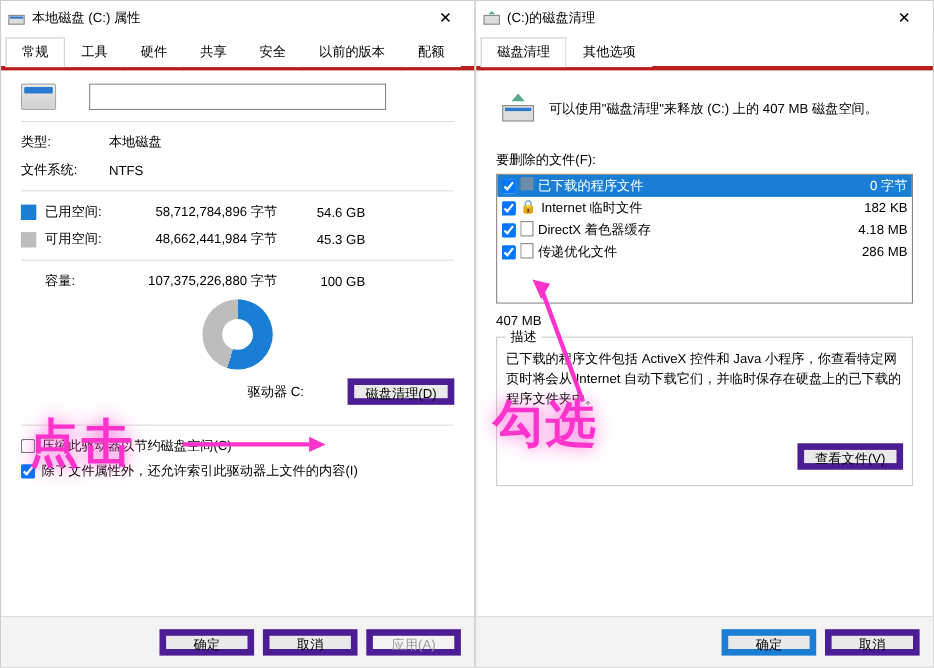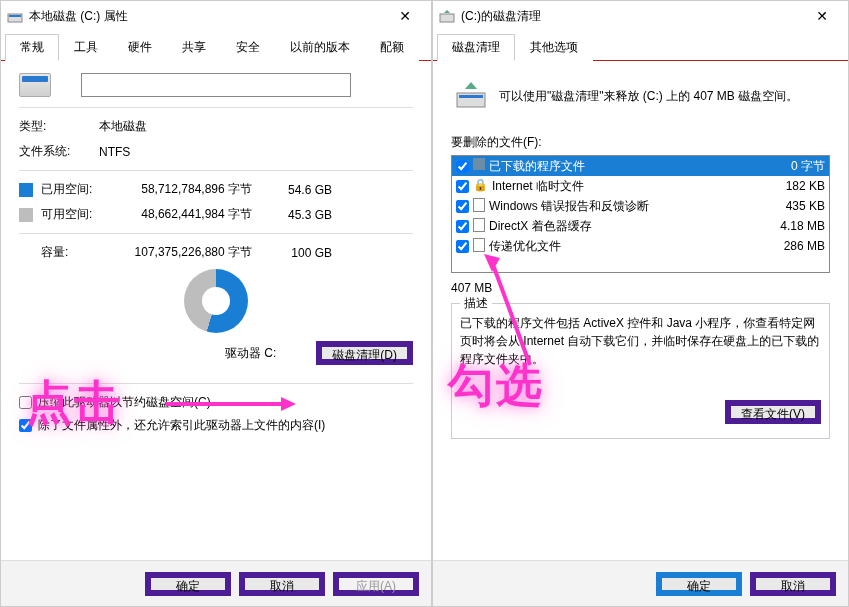--- a/index.html
+++ b/index.html
@@ -4,21 +4,21 @@
 <style>
 * { box-sizing: border-box; margin: 0; padding: 0; font-family: "Microsoft YaHei", "Segoe UI", sans-serif; font-size: 12px; }
 body { background: #fff; width: 849px; height: 607px; overflow: hidden; display: flex; }
 .window { position: relative; background: #fff; border: 1px solid #ccc; display: flex; flex-direction: column; }
 .window.left { width: 432px; height: 607px; }
 .window.right { width: 417px; height: 607px; }
 .titlebar { height: 30px; display: flex; align-items: center; padding: 0 6px; background: #fff; }
 .titlebar .icon { width: 16px; height: 16px; margin-right: 6px; display: inline-flex; align-items: center; justify-content: center; }
 .titlebar .title { flex: 1; }
 .titlebar .close { width: 40px; height: 28px; display: flex; align-items: center; justify-content: center; cursor: pointer; font-size: 14px; }
-.tabs { display: flex; border-bottom: 1px solid #b91c1c; padding: 0 4px; margin-top: 2px; }
+.tabs { display: flex; border-bottom: 4px solid #b91c1c; padding: 0 4px; margin-top: 2px; }
 .tab { padding: 4px 14px; border: 1px solid transparent; border-bottom: none; cursor: pointer; position: relative; top: 1px; background: #fff; }
 .tab.active { border-color: #ccc; border-bottom: 1px solid #fff; }
 .content { flex: 1; padding: 12px 18px; position: relative; }
 .row { display: flex; align-items: center; margin-bottom: 8px; }
 .drive-icon { width: 32px; height: 24px; background: linear-gradient(#e8e8e8,#d0d0d0); border: 1px solid #aaa; border-radius: 2px; position: relative; margin-right: 30px; }
 .drive-icon::before { content:""; position:absolute; top:2px; left:2px; right:2px; height:6px; background:#2a7bd0; border-radius:1px; }
 .name-input { width: 270px; height: 24px; border: 1px solid #888; padding: 2px 4px; }
 .sep { border: none; border-top: 1px solid #ddd; margin: 10px 0; }
 .label-col { width: 80px; }
 .val-col1 { width: 76px; }
@@ -184,28 +184,20 @@
             <span class="fl-name">
               <span class="lock-icon">🔒</span>
               <span>Internet 临时文件</span>
             </span>
             <span class="fl-size">182 KB</span>
           </div>
           <div class="fl-row">
             <input type="checkbox" checked="" style="">
             <span class="fl-name">
               <span class="file-icon"></span>
-              <span>Windows 错误报告和反馈诊断</span>
-            </span>
-            <span class="fl-size">435 KB</span>
-          </div>
-          <div class="fl-row">
-            <input type="checkbox" checked="" style="">
-            <span class="fl-name">
-              <span class="file-icon"></span>
               <span>DirectX 着色器缓存</span>
             </span>
             <span class="fl-size">4.18 MB</span>
           </div>
           <div class="fl-row">
             <input type="checkbox" checked="" style="">
             <span class="fl-name">
               <span class="file-icon"></span>
               <span>传递优化文件</span>
             </span>

